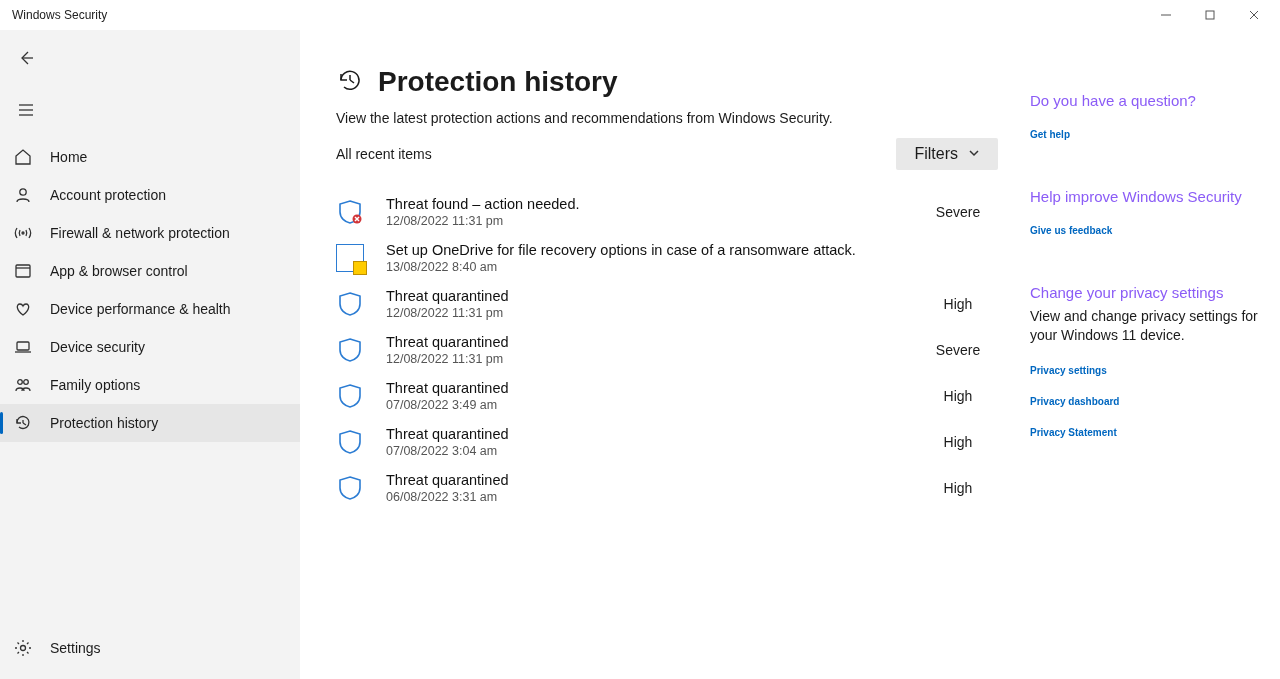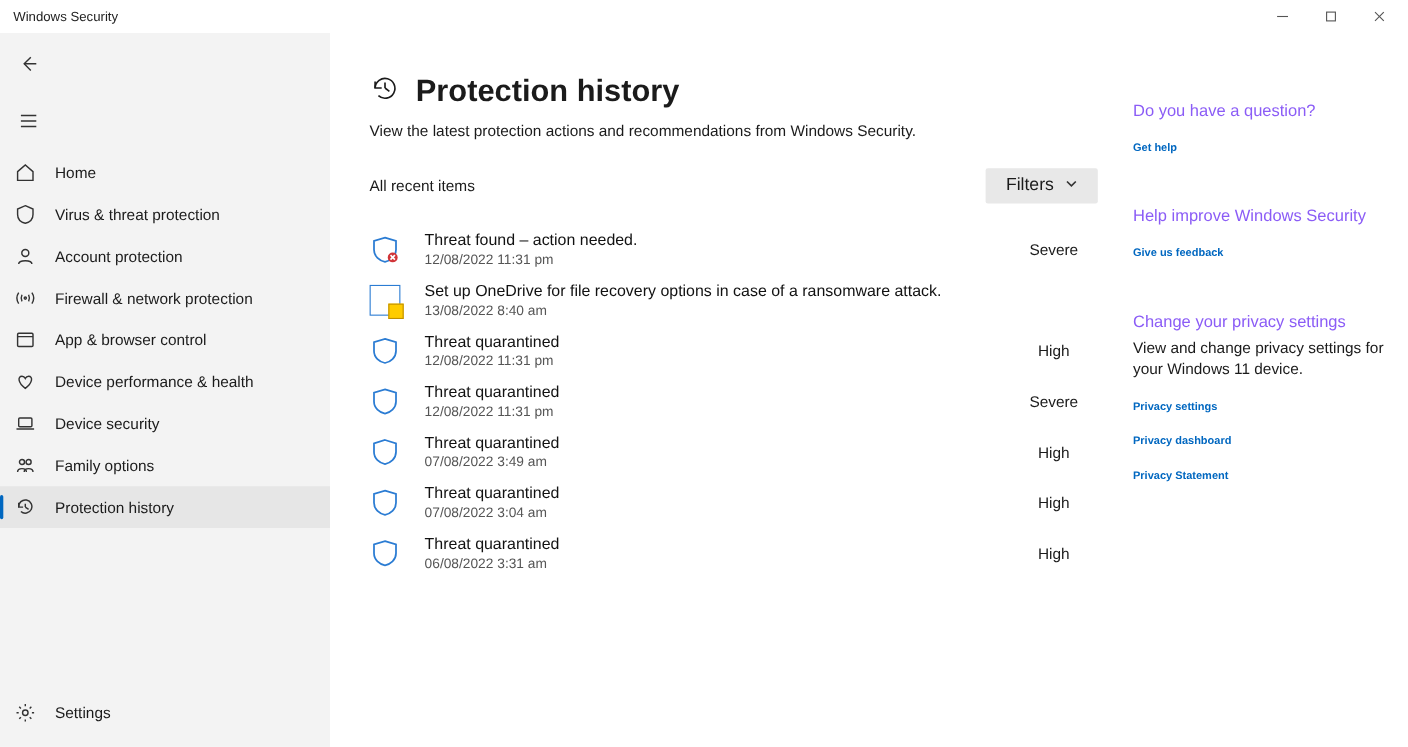--- a/index.html
+++ b/index.html
@@ -25,21 +25,21 @@
   .nav-item.selected { background:#e6e6e6; }
   .nav-item.selected::before { content:""; position:absolute; left:0; top:8px; bottom:8px; width:3px; background:#0067c0; border-radius:2px; }
   .sb-bottom { padding:6px 0 12px 0; }
   
   .main { flex:1; display:flex; min-height:0; }
   .content { flex:1; padding:36px 24px 0 36px; overflow:auto; }
   .page-head { display:flex; align-items:center; gap:14px; }
   .page-head svg { width:28px; height:28px; stroke:#1b1b1b; fill:none; stroke-width:1.5; }
   .page-title { font-size:28px; font-weight:600; }
   .page-sub { font-size:14px; color:#1b1b1b; margin:12px 0 6px 0; }
-  .listhead { display:flex; align-items:center; margin-top:26px; }
+  .listhead { display:flex; align-items:center; margin-top:12px; }
   .listhead .lh-label { font-size:14px; }
   .filters-btn { margin-left:auto; margin-right:8px; height:32px; background:#e8e8e8; padding:0 18px; display:flex; align-items:center; gap:10px; font-size:16px; border-radius:2px; }
   .filters-btn svg { width:12px; height:12px; stroke:#333; fill:none; stroke-width:1.5; }
   .events { margin-top:26px; display:flex; flex-direction:column; gap:14px; padding-right:8px; }
   .event { display:flex; align-items:flex-start; gap:22px; }
   .event .eic { width:28px; height:28px; flex-shrink:0; margin-top:2px; display:flex; align-items:center; justify-content:center; }
   .event .eic.shield svg { width:26px; height:26px; }
   .event .eic.onedrive { width:28px; height:28px; border:1px solid #2b7cd3; background:#fff; position:relative; }
   .event .eic.onedrive::after { content:""; position:absolute; right:-4px; bottom:-4px; width:12px; height:12px; background:#ffcc00; border:1px solid #c09000; }
   .event .etxt { flex:1; }
@@ -102,28 +102,20 @@
           <span class="ic">
               <svg viewBox="0 0 18 18">
                 <path d="M2 8 L9 2 L16 8 V16 H2 Z"></path>
               </svg>
             </span>
           <span>Home</span>
         </div>
         <div class="nav-item">
           <span class="ic">
               <svg viewBox="0 0 18 18">
-                <path d="M9 1 L16 4 V9 C16 13 13 16 9 17 C5 16 2 13 2 9 V4 Z"></path>
-              </svg>
-            </span>
-          <span>Virus &amp; threat protection</span>
-        </div>
-        <div class="nav-item">
-          <span class="ic">
-              <svg viewBox="0 0 18 18">
                 <circle cx="9" cy="6" r="3.2"></circle>
                 <path d="M3 16 C3 12 15 12 15 16"></path>
               </svg>
             </span>
           <span>Account protection</span>
         </div>
         <div class="nav-item">
           <span class="ic">
               <svg viewBox="0 0 18 18">
                 <path d="M3 4 C1 7 1 11 3 14"></path>

